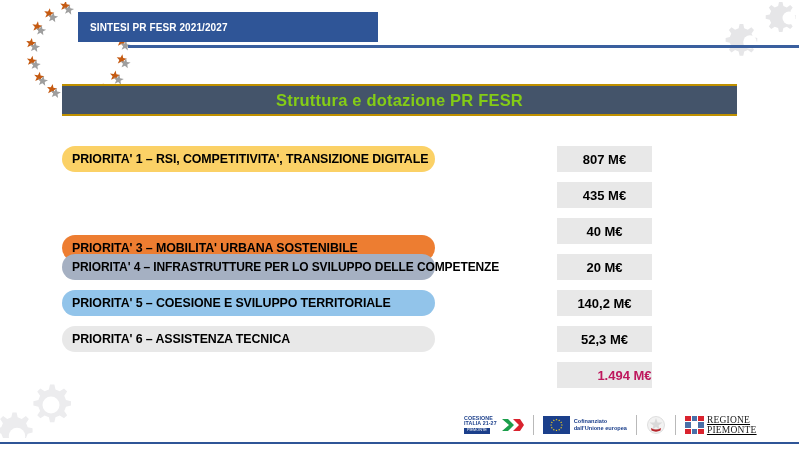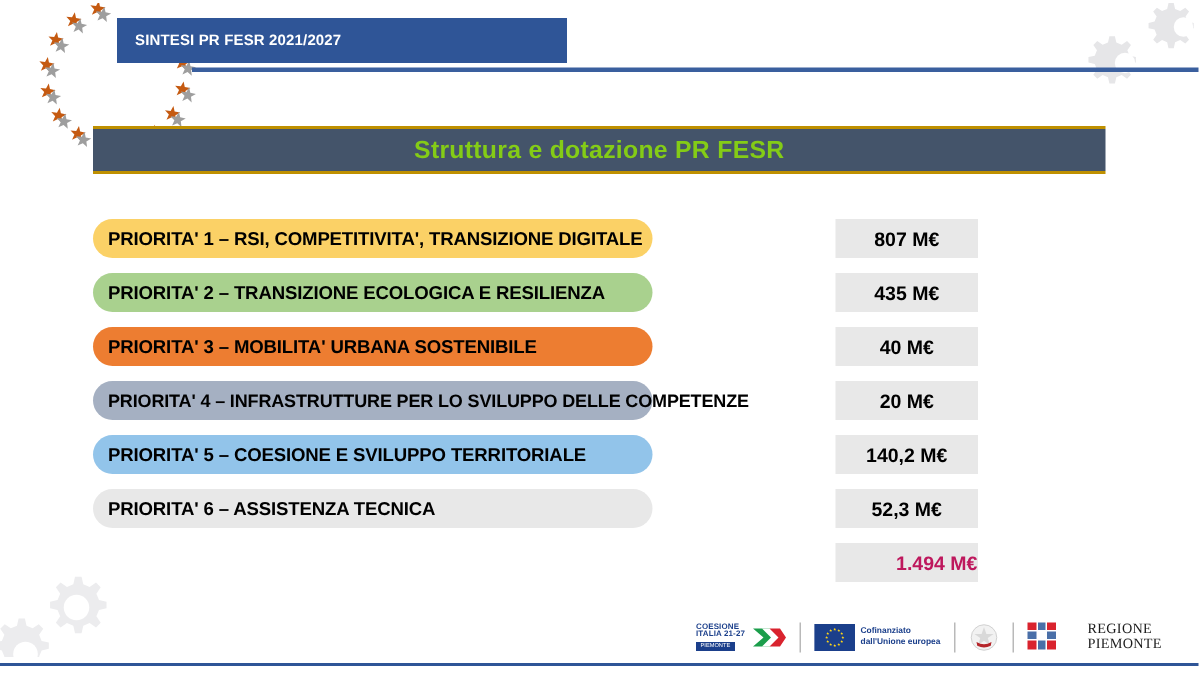--- a/index.html
+++ b/index.html
@@ -230,21 +230,23 @@
   .eu-txt {
     font-size: 5.6px;
     color: #1b3f8b;
     font-weight: bold;
     line-height: 1.25;
   }
 
   
   .rp {
     display: flex;
-    gap: 21px;
+    align-items: center;
+    gap: 3px;
+    text-decoration: underline;
   }
   .rp-grid {
     width: 19px;
     height: 18px;
     display: grid;
     grid-template-columns: repeat(3, 1fr);
     grid-template-rows: repeat(3, 1fr);
     gap: 1px;
   }
   .rp-txt {
@@ -326,29 +328,26 @@
 <div class="rows" id="rows-container">
     <div class="row">
       <div class="bar" style="background: rgb(251, 209, 102);">
         <span>PRIORITA' 1 – RSI, COMPETITIVITA', TRANSIZIONE DIGITALE</span>
       </div>
       <div class="amount">
         <span>807 M€</span>
       </div>
     </div>
     <div class="row">
-      <div class="bar" style="background: rgb(169, 209, 142);">
-        <span>PRIORITA' 2 – TRANSIZIONE ECOLOGICA E RESILIENZA</span>
-      </div>
       <div class="amount">
         <span>435 M€</span>
       </div>
     </div>
     <div class="row">
-      <div class="bar" style="background: rgb(237, 125, 49);">
+      <div class="bar" style="background: rgb(237, 125, 49); margin-top: 17px;">
         <span>PRIORITA' 3 – MOBILITA' URBANA SOSTENIBILE</span>
       </div>
       <div class="amount">
         <span>40 M€</span>
       </div>
     </div>
     <div class="row">
       <div class="bar small" style="background: rgb(165, 176, 194);">
         <span>PRIORITA' 4 – INFRASTRUTTURE PER LO SVILUPPO DELLE COMPETENZE</span>
       </div>

